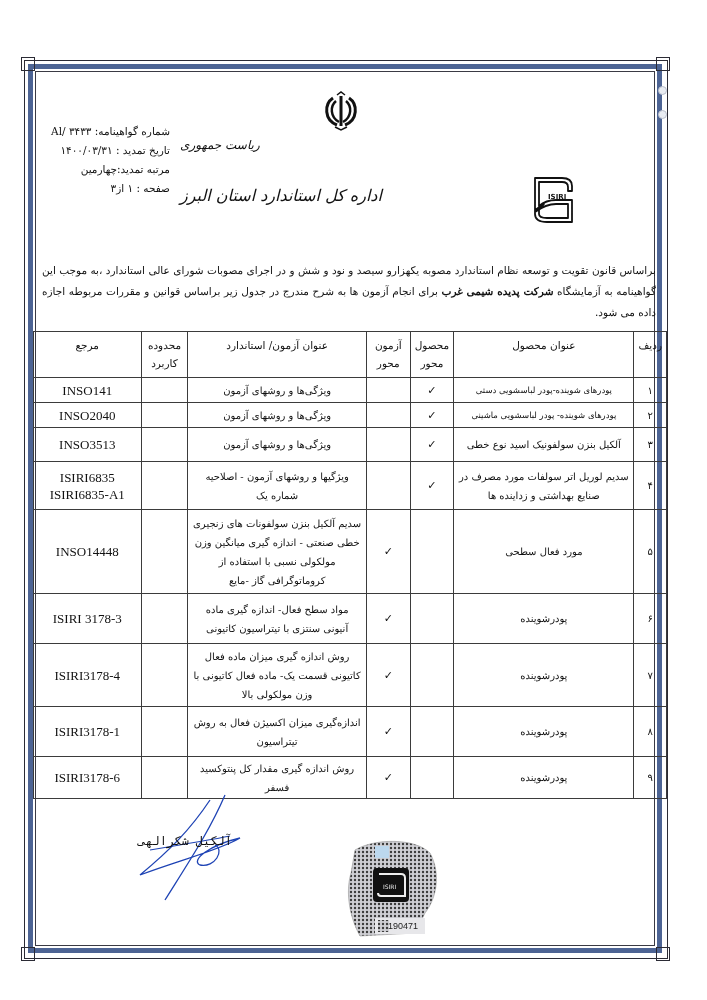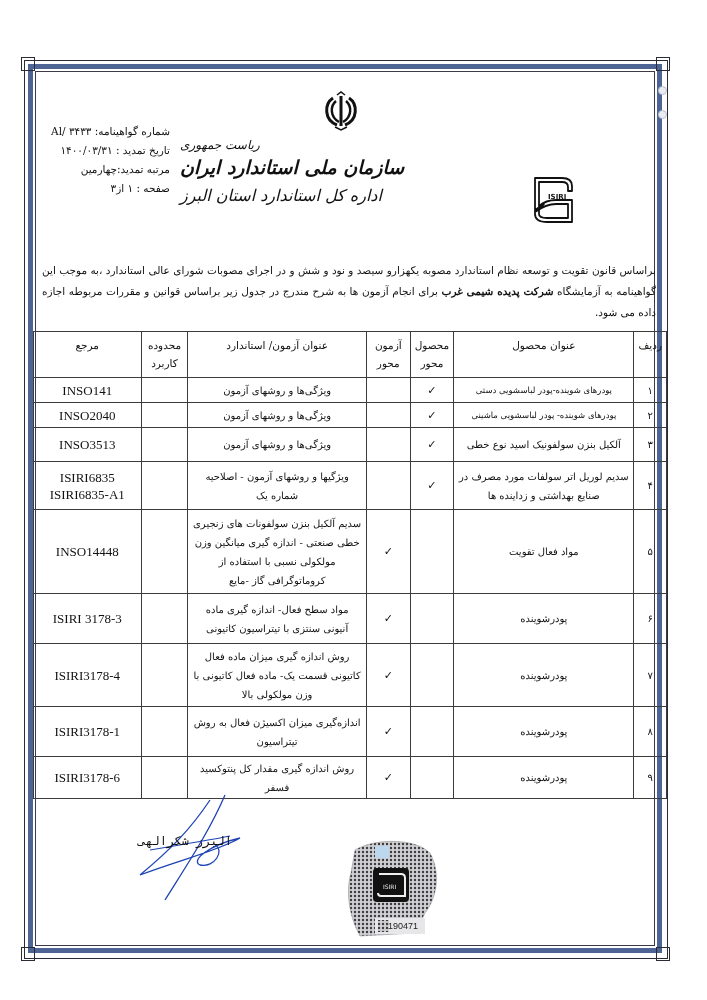--- a/index.html
+++ b/index.html
@@ -89,21 +89,20 @@
     <path d="M13 8 C4 14 4 30 17 35" fill="none" stroke="#111" stroke-width="3"></path>
     <path d="M16 11 C10 16 10 27 19 32" fill="none" stroke="#111" stroke-width="2.5"></path>
     <path d="M29 8 C38 14 38 30 25 35" fill="none" stroke="#111" stroke-width="3"></path>
     <path d="M26 11 C32 16 32 27 23 32" fill="none" stroke="#111" stroke-width="2.5"></path>
     <rect x="19.5" y="6" width="3" height="30" fill="#111"></rect>
     <path d="M17 5 L21 2 L25 5" fill="none" stroke="#111" stroke-width="1.5"></path>
     <path d="M15 37 L21 40 L27 37" fill="none" stroke="#111" stroke-width="1.5"></path>
   </svg>
 
   <div class="hdr hdr-1">ریاست جمهوری</div>
-  <div class="hdr hdr-2">سازمان ملی استاندارد ایران</div>
   <div class="hdr hdr-3">اداره کل استاندارد استان البرز</div>
 
   <svg class="isiri-logo" viewBox="0 0 46 48">
     <path d="M3 2 L30 2 Q40 2 40 10 L40 15 L36 15 L36 11 Q36 6 30 6 L7 6 L7 30 Q14 24 24 24 L40 24 L40 46 L15 46 Q3 46 3 38 L3 34 L12 28 L7 34 L7 38 Q7 42 15 42 L36 42 L36 28 L24 28 Q14 28 3 36 Z" fill="none" stroke="#111" stroke-width="1.8" stroke-linejoin="round"></path>
     <text x="16" y="23" font-family="DejaVu Sans, sans-serif" font-size="7" font-weight="bold" fill="#111">ISIRI</text>
   </svg>
 
   <div class="intro">
     <span>براساس قانون تقویت و توسعه نظام استاندارد مصوبه یکهزارو سیصد و نود و شش و در اجرای مصوبات شورای عالی استاندارد ،به موجب این گواهینامه به آزمایشگاه</span>
     <b>شرکت پدیده شیمی غرب</b>
@@ -166,21 +165,21 @@
           <td class="chk"></td>
           <td class="test">ویژگیها و روشهای آزمون - اصلاحیه شماره یک</td>
           <td class="scope"></td>
           <td class="ref">
             <div>ISIRI6835</div>
             <div>ISIRI6835-A1</div>
           </td>
         </tr>
         <tr style="height: 84px;">
           <td class="num">۵</td>
-          <td class="prod">مواد فعال تقویت</td>
+          <td class="prod">مورد فعال سطحی</td>
           <td class="chk"></td>
           <td class="chk"><span>✓</span></td>
           <td class="test">سدیم آلکیل بنزن سولفونات های زنجیری خطی صنعتی - اندازه گیری میانگین وزن مولکولی نسبی با استفاده از کروماتوگرافی گاز -مایع</td>
           <td class="scope"></td>
           <td class="ref">INSO14448</td>
         </tr>
         <tr style="height: 50px;">
           <td class="num">۶</td>
           <td class="prod">پودرشوینده</td>
           <td class="chk"></td>
@@ -217,21 +216,21 @@
           <td class="ref">ISIRI3178-6</td>
         </tr>
       </tbody>
   </table>
 
   <svg class="signature" viewBox="0 0 120 130">
     <path d="M95 5 C80 40 60 70 35 110" fill="none" stroke="#1f44b5" stroke-width="1.3"></path>
     <path d="M80 10 C60 40 40 60 10 85 C50 70 90 60 110 48 C80 55 60 70 70 75 C85 78 95 60 85 55" fill="none" stroke="#1f44b5" stroke-width="1.3"></path>
     <path d="M20 60 C50 55 80 50 100 46" fill="none" stroke="#1f44b5" stroke-width="1.1"></path>
   </svg>
-  <div class="sig-name">البرز شکرالهی</div>
+  <div class="sig-name">آلکیل شکرالهی</div>
 
   <svg class="seal" viewBox="0 0 96 102">
     <defs>
       <pattern id="dots" width="4" height="4" patternUnits="userSpaceOnUse">
         <rect width="4" height="4" fill="#cfcfd4"></rect>
         <circle cx="2" cy="2" r="1.2" fill="#3a3a3a"></circle>
       </pattern>
     </defs>
     <path d="M10 12 C30 0 70 0 85 15 C96 35 92 60 80 75 L70 95 L15 98 C5 80 0 55 6 35 Z" fill="url(#dots)" stroke="#888" stroke-width="0.5"></path>
     <rect x="30" y="8" width="14" height="12" fill="#bcd8ee"></rect>

